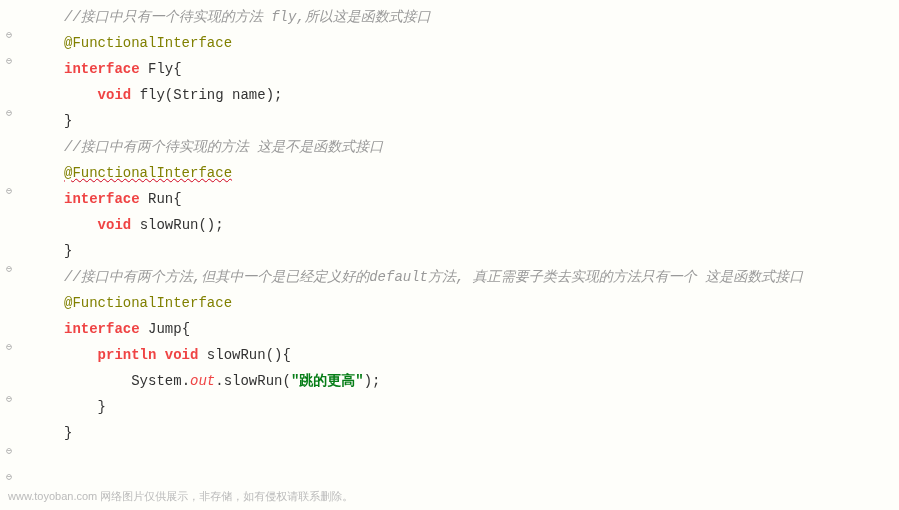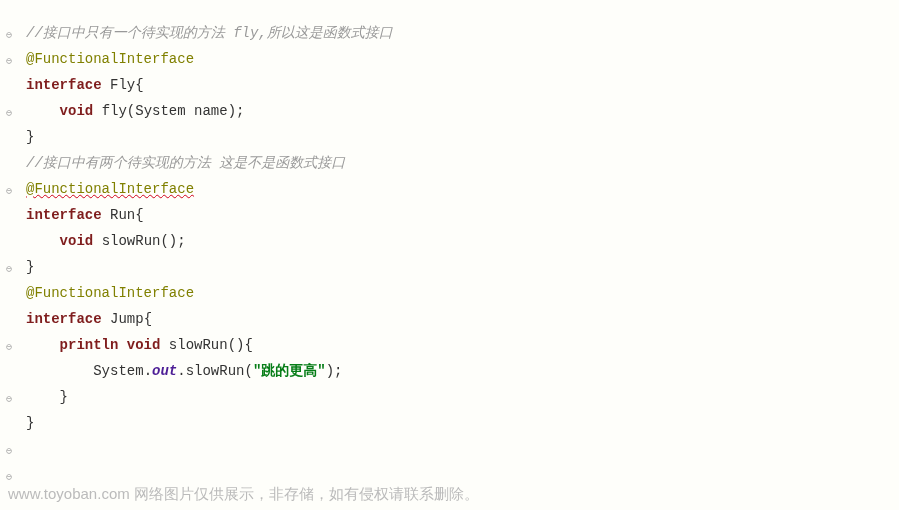--- a/index.html
+++ b/index.html
@@ -32,70 +32,70 @@
       width: 10px;
       height: 10px;
       display: flex;
       align-items: center;
       justify-content: center;
       color: #aaa;
       font-size: 10px;
     }
     .code-area {
       flex: 1;
-      padding: 20px 0;
+      padding: 4px 0;
+      margin-left: 38px;
     }
     .line {
       height: 26px;
       line-height: 26px;
       white-space: pre;
       padding-left: 8px;
     }
     .comment {
       color: #999999;
       font-style: italic;
     }
     .annotation {
       color: #808000;
     }
     .annotation-error {
       color: #808000;
       text-decoration: underline wavy #d0021b;
       text-decoration-thickness: 1px;
     }
     .keyword {
-      color: #7f1d1d;
+      color: #ef4444;
       font-weight: bold;
     }
     .class-name {
       color: #333333;
     }
     .method-name {
       color: #333333;
     }
     .static-field {
-      color: #4c1d95;
+      color: #ef4444;
       font-style: italic;
-      font-weight: bold;
     }
     .string {
       color: #067d17;
       font-weight: bold;
     }
     .punct {
       color: #333333;
     }
     .plain {
       color: #333333;
     }
     .watermark {
       position: absolute;
       bottom: 6px;
       left: 8px;
-      font-size: 15px;
+      font-size: 11px;
       color: #bbb;
       font-family: Arial, sans-serif;
     }
   </style>
 </head>
 <body>
 
 <div class="editor">
   <div class="gutter">
     <div class="gutter-mark" style="top:30px">⊖</div>
@@ -105,27 +105,28 @@
     <div class="gutter-mark" style="top:264px">⊖</div>
     <div class="gutter-mark" style="top:342px">⊖</div>
     <div class="gutter-mark" style="top:394px">⊖</div>
     <div class="gutter-mark" style="top:446px">⊖</div>
     <div class="gutter-mark" style="top:472px">⊖</div>
   </div>
   <div class="code-area">
     <div class="line"><span class="comment">//接口中只有一个待实现的方法 fly,所以这是函数式接口</span></div>
     <div class="line"><span class="annotation">@FunctionalInterface</span></div>
     <div class="line"><span class="keyword">interface </span><span class="class-name">Fly</span><span class="punct">{</span></div>
-    <div class="line">    <span class="keyword">void </span><span class="method-name">fly</span><span class="plain">(System name);</span></div>
+    <div class="line">    <span class="keyword">void </span><span class="method-name">fly</span><span class="plain">(String name);</span></div>
     <div class="line"><span class="punct">}</span></div>
     <div class="line"><span class="comment">//接口中有两个待实现的方法 这是不是函数式接口</span></div>
     <div class="line"><span class="annotation-error">@FunctionalInterface</span></div>
     <div class="line"><span class="keyword">interface </span><span class="class-name">Run</span><span class="punct">{</span></div>
     <div class="line">    <span class="keyword">void </span><span class="method-name">slowRun</span><span class="plain">();</span></div>
     <div class="line"><span class="punct">}</span></div>
+    <div class="line"><span class="comment">//接口中有两个方法,但其中一个是已经定义好的default方法, 真正需要子类去实现的方法只有一个 这是函数式接口</span></div>
     <div class="line"><span class="annotation">@FunctionalInterface</span></div>
     <div class="line"><span class="keyword">interface </span><span class="class-name">Jump</span><span class="punct">{</span></div>
     <div class="line">    <span class="keyword">println void </span><span class="method-name">slowRun</span><span class="plain">(){</span></div>
     <div class="line">        <span class="plain">System.</span><span class="static-field">out</span><span class="plain">.slowRun(</span><span class="string">"跳的更高"</span><span class="plain">);</span></div>
     <div class="line">    <span class="punct">}</span></div>
     <div class="line"><span class="punct">}</span></div>
   </div>
 </div>
 
 <div class="watermark">www.toyoban.com 网络图片仅供展示，非存储，如有侵权请联系删除。</div>

